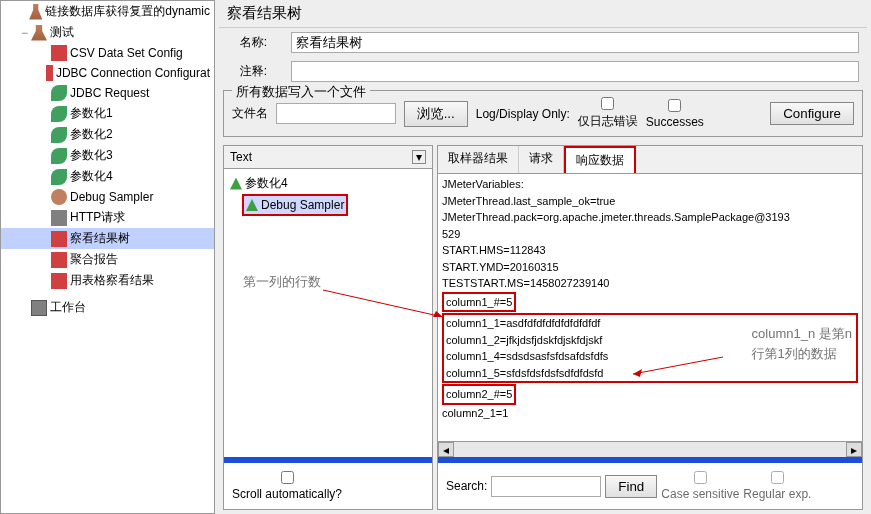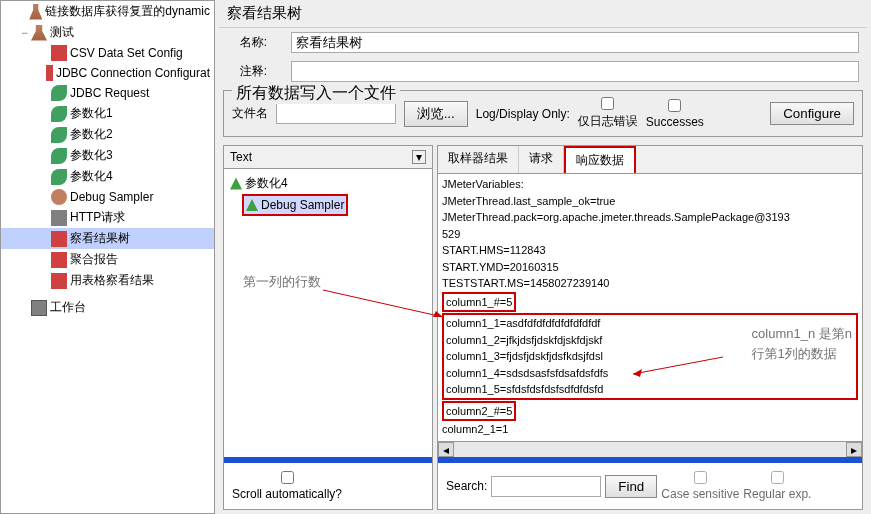--- a/index.html
+++ b/index.html
@@ -23,21 +23,21 @@
     .indent-2 { padding-left: 40px; }
     .toggle { width: 10px; color: #888; }
     
     .main-panel { flex: 1; background: #eeeeee; padding: 0 4px; display: flex; flex-direction: column; }
     .title-bar { font-size: 15px; padding: 4px 8px; border-bottom: 1px solid #ccc; }
     .form-row { display: flex; align-items: center; padding: 4px 8px; gap: 24px; }
     .form-label { width: 40px; text-align: right; }
     .form-input { flex: 1; padding: 2px 4px; border: 1px solid #aaa; background: #fff; }
     
     .fieldset { border: 1px solid #999; margin: 4px; padding: 6px 8px; position: relative; }
-    .fieldset-legend { position: absolute; top: -8px; left: 8px; background: #eeeeee; padding: 0 4px; font-size: 16px; }
+    .fieldset-legend { position: absolute; top: -8px; left: 8px; background: #eeeeee; padding: 0 4px; font-size: 13px; }
     .file-row { display: flex; align-items: center; gap: 8px; }
     .file-input { width: 120px; padding: 2px; border: 1px solid #aaa; background: #fff; }
     .btn { padding: 3px 12px; border: 1px solid #888; background: linear-gradient(#f8f8f8, #e0e0e0); cursor: pointer; }
     .checkbox-lbl { display: flex; align-items: center; gap: 3px; flex-direction: column; }
     
     .results-area { flex: 1; display: flex; gap: 4px; margin: 4px; min-height: 0; position: relative; }
     .text-panel { width: 210px; border: 1px solid #999; background: #fff; display: flex; flex-direction: column; }
     .text-header { display: flex; justify-content: space-between; padding: 4px 6px; border-bottom: 1px solid #999; background: #f0f0f0; }
     .dropdown-arrow { width: 14px; height: 14px; border: 1px solid #888; display: flex; align-items: center; justify-content: center; }
     .sample-tree { flex: 1; padding: 4px; overflow: auto; }
@@ -220,21 +220,20 @@
               <div class="data-line">JMeterThread.pack=org.apache.jmeter.threads.SamplePackage@3193</div>
               <div class="data-line">529</div>
               <div class="data-line">START.HMS=112843</div>
               <div class="data-line">START.YMD=20160315</div>
               <div class="data-line">TESTSTART.MS=1458027239140</div>
             </div>
           <div><span class="box-red">column1_#=5</span></div>
           <div class="box-red-block" id="resp-block">
               <div class="data-line">column1_1=asdfdfdfdfdfdfdfdfdf</div>
               <div class="data-line">column1_2=jfkjdsfjdskfdjskfdjskf</div>
-              <div class="data-line">column1_3=fjdsfjdskfjdsfkdsjfdsl</div>
               <div class="data-line">column1_4=sdsdsasfsfdsafdsfdfs</div>
               <div class="data-line">column1_5=sfdsfdsfdsfsdfdfdsfd</div>
             </div>
           <div><span class="box-red">column2_#=5</span></div>
           <div class="data-line">column2_1=1</div>
 
           <div class="annotation" style="right:10px; top:150px; text-align:left">
             <div>column1_n 是第n</div>
             <div>行第1列的数据</div>
           </div>

